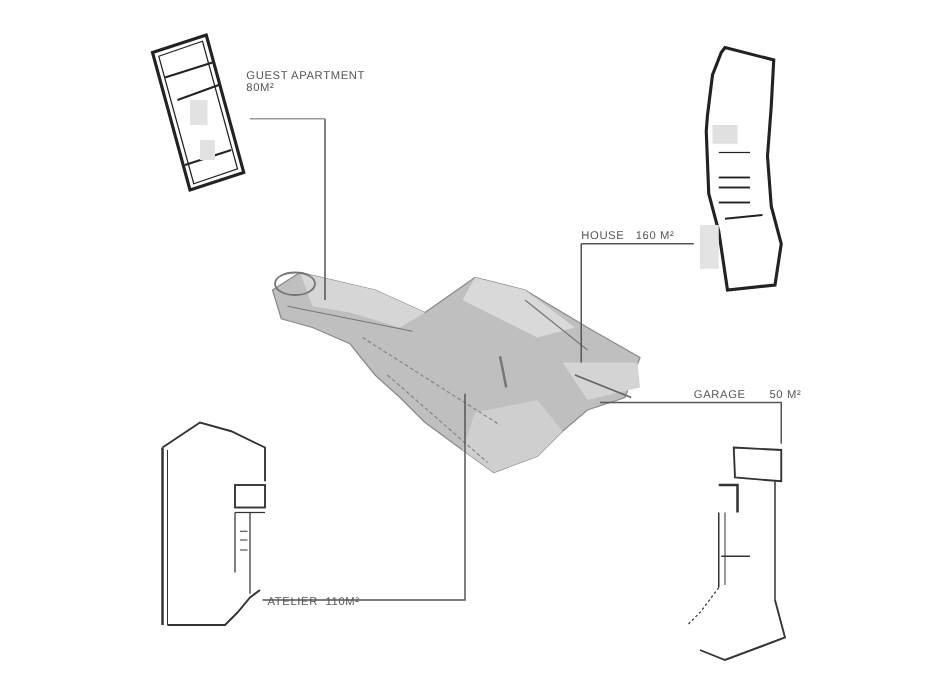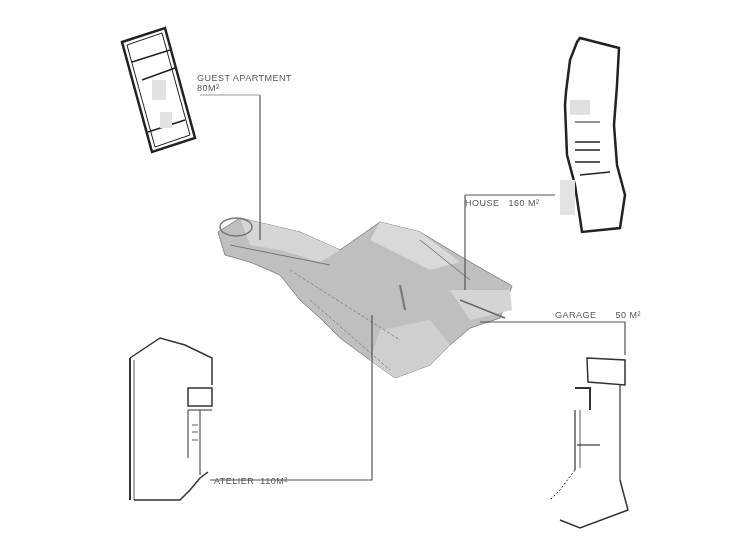--- a/index.html
+++ b/index.html
@@ -78,26 +78,26 @@
   <g stroke="#555" fill="none" stroke-width="1.2">
     <polyline points="260,95 260,240"></polyline>
     <line x1="200" y1="95" x2="260" y2="95" stroke="#999"></line>
     <polyline points="465,195 465,290"></polyline>
     <line x1="465" y1="195" x2="555" y2="195"></line>
     <polyline points="480,322 625,322 625,355"></polyline>
     <polyline points="372,315 372,480 210,480"></polyline>
   </g>
 </svg>
 
-<div class="label" style="left:197px; top:73px;">
+<div class="label" style="left:197px; top:55px;">
   <div>GUEST APARTMENT</div>
   <div>80m²</div>
 </div>
 
-<div class="label" style="left:465px; top:198px;">
+<div class="label" style="left:465px; top:183px;">
   <span>HOUSE</span>
   <span style="margin-left:6px;">160 m²</span>
 </div>
 
 <div class="label" style="left:555px; top:310px;">
   <span>GARAGE</span>
   <span style="margin-left:16px;">50 m²</span>
 </div>
 
 <div class="label" style="left:214px; top:476px;">

